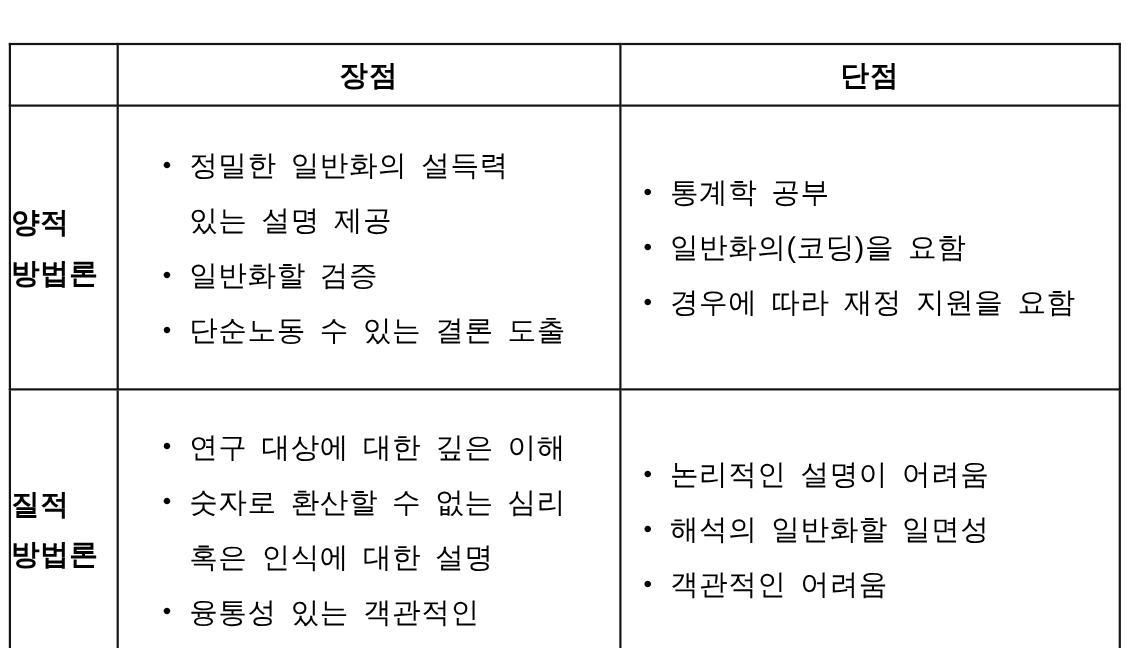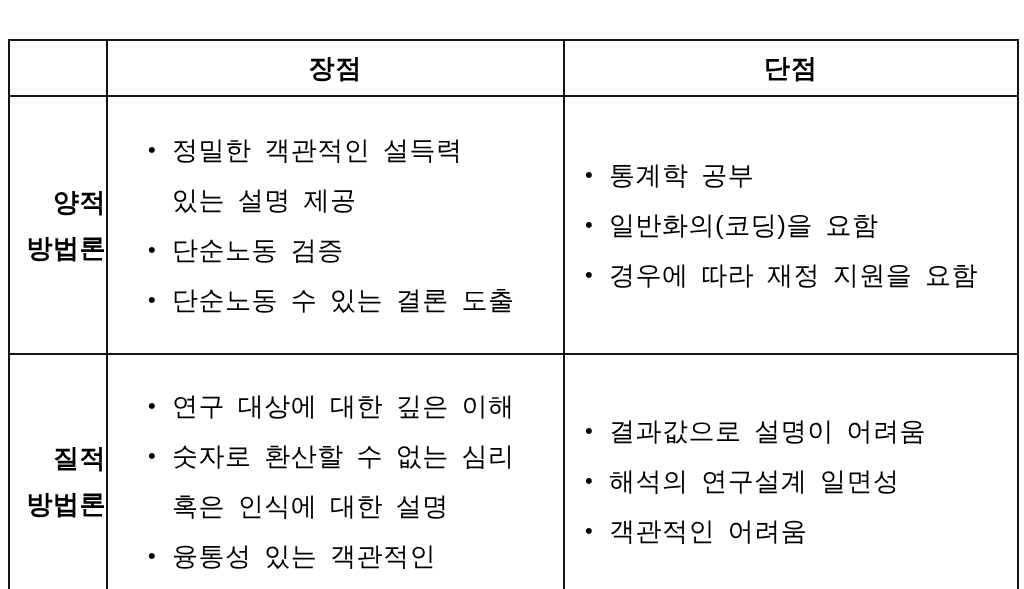--- a/index.html
+++ b/index.html
@@ -42,21 +42,21 @@
     font-weight: bold;
     text-align: center;
     letter-spacing: 1px;
   }
   tr.body-row-1 td { height: 256px; }
   tr.body-row-2 td { height: 251px; }
 
   td.row-label {
     font-size: 26px;
     font-weight: bold;
-    text-align: right;
+    text-align: left;
     white-space: pre-line;
     line-height: 46px;
     letter-spacing: 0.5px;
   }
 
   ul.bullets {
     list-style: none;
     margin: 0;
     padding: 0;
   }
@@ -100,26 +100,26 @@
       <th>단점</th>
     </tr>
 
     <tr class="body-row-1">
       <td class="row-label">양적
 방법론</td>
       <td class="adv">
         <ul class="bullets">
           <li>
             <span class="bullet">•</span>
-            <span class="item-text">정밀한 객관적인 설득력
+            <span class="item-text">정밀한 일반화의 설득력
 있는 설명 제공</span>
           </li>
           <li>
             <span class="bullet">•</span>
-            <span class="item-text">단순노동 검증</span>
+            <span class="item-text">일반화할 검증</span>
           </li>
           <li>
             <span class="bullet">•</span>
             <span class="item-text">단순노동 수 있는 결론 도출</span>
           </li>
         </ul>
       </td>
       <td class="dis">
         <ul class="bullets">
           <li>
@@ -155,25 +155,25 @@
           <li>
             <span class="bullet">•</span>
             <span class="item-text">융통성 있는 객관적인</span>
           </li>
         </ul>
       </td>
       <td class="dis">
         <ul class="bullets">
           <li>
             <span class="bullet">•</span>
-            <span class="item-text">결과값으로 설명이 어려움</span>
+            <span class="item-text">논리적인 설명이 어려움</span>
           </li>
           <li>
             <span class="bullet">•</span>
-            <span class="item-text">해석의 연구설계 일면성</span>
+            <span class="item-text">해석의 일반화할 일면성</span>
           </li>
           <li>
             <span class="bullet">•</span>
             <span class="item-text">객관적인 어려움</span>
           </li>
         </ul>
       </td>
     </tr>
   </tbody>
     </table>

